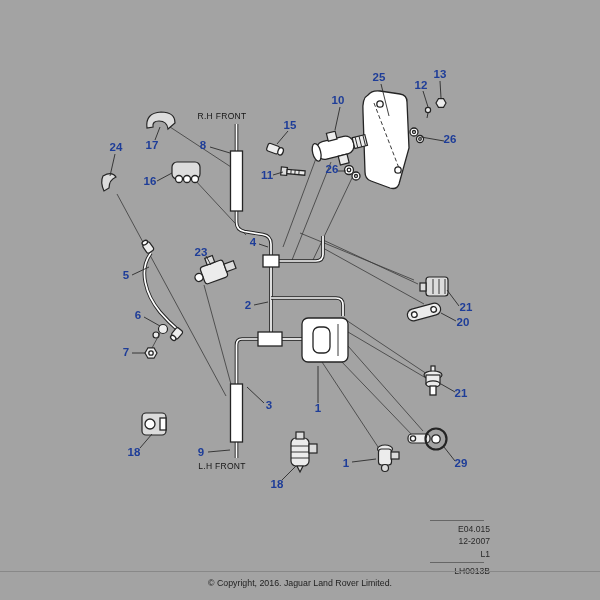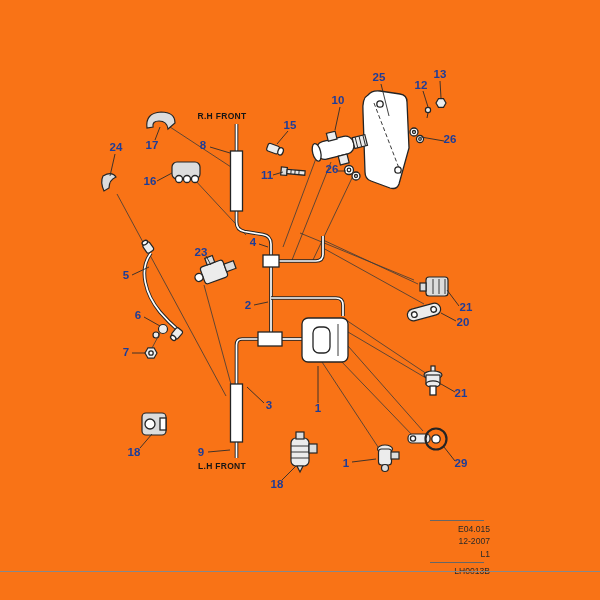--- a/index.html
+++ b/index.html
@@ -1,21 +1,21 @@
 <!DOCTYPE html>
 <html><head>
 <meta charset="utf-8">
 <style>
   html,body{margin:0;padding:0;background:#fff;}
-  .stage{position:relative;width:600px;height:600px;background:#f97316;overflow:hidden;
+  .stage{position:relative;width:600px;height:600px;background:#a3a3a3;overflow:hidden;
          font-family:"Liberation Sans",sans-serif;}
   .art{position:absolute;left:0;top:0;}
   .co{position:absolute;transform:translate(-50%,-50%);color:#1e3d98;font-weight:bold;
       font-size:11.5px;line-height:1;white-space:nowrap;}
-  .dir{position:absolute;transform:translate(-50%,-50%);color:#151515;font-weight:bold;
+  .dir{position:absolute;transform:translate(-50%,-50%);color:#151515;font-weight:normal;
        font-size:8.5px;letter-spacing:.3px;white-space:nowrap;}
   .docblock{position:absolute;left:424px;top:518px;width:66px;font-size:8.6px;color:#2a2a2a;
             text-align:right;line-height:1.45;}
   .docblock .rule{border-top:1px solid #666;margin:2px 6px;}
   .copybar{position:absolute;left:0;right:0;top:571px;border-top:1px solid #888;}
   .copytext{position:absolute;left:0;right:0;top:578px;text-align:center;font-size:8.8px;color:#222;}
   
   .pipe{stroke:#242424;stroke-width:3.6;fill:none;stroke-linejoin:round;}
   .pipe-core{stroke:#fff;stroke-width:1.7;fill:none;stroke-linejoin:round;}
   .fine{stroke:#3a3a3a;stroke-width:.8;fill:none;}
@@ -287,14 +287,15 @@
   <div class="docblock">
     <div class="rule"></div>
     <div>E04.015</div>
     <div>12-2007</div>
     <div>L1</div>
     <div class="rule"></div>
     <div>LH0013B</div>
   </div>
 
   <div class="copybar"></div>
+  <div class="copytext">© Copyright, 2016. Jaguar Land Rover Limited.</div>
 
 </div>
 
 </body></html>

